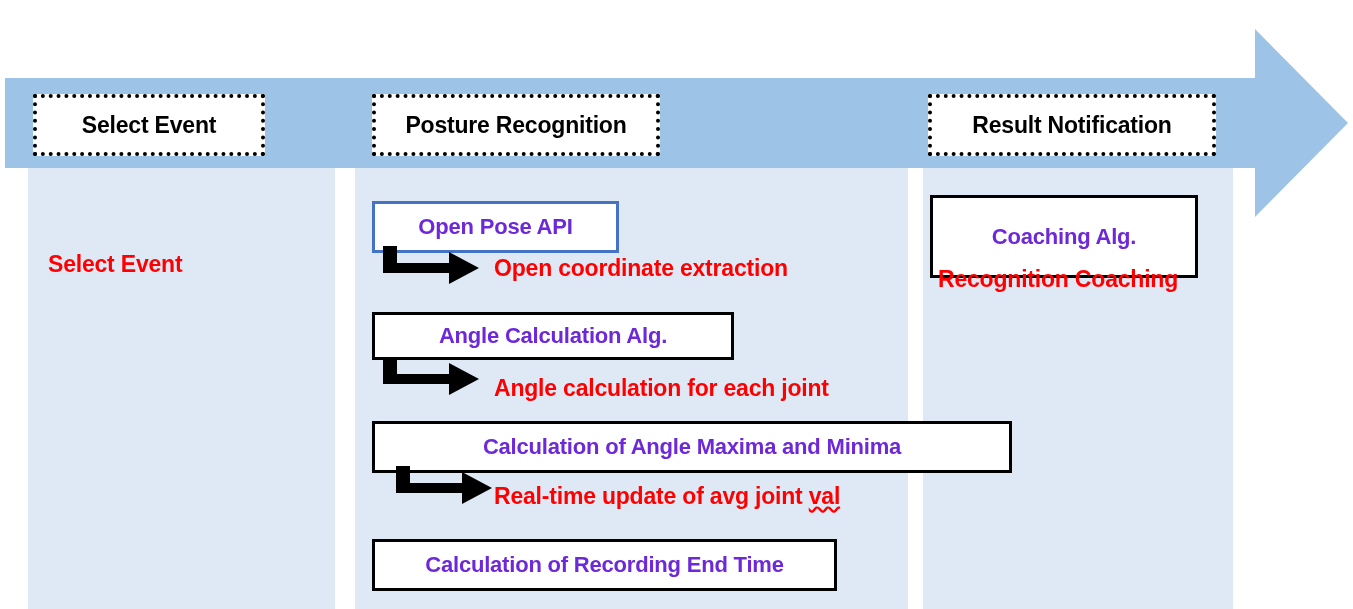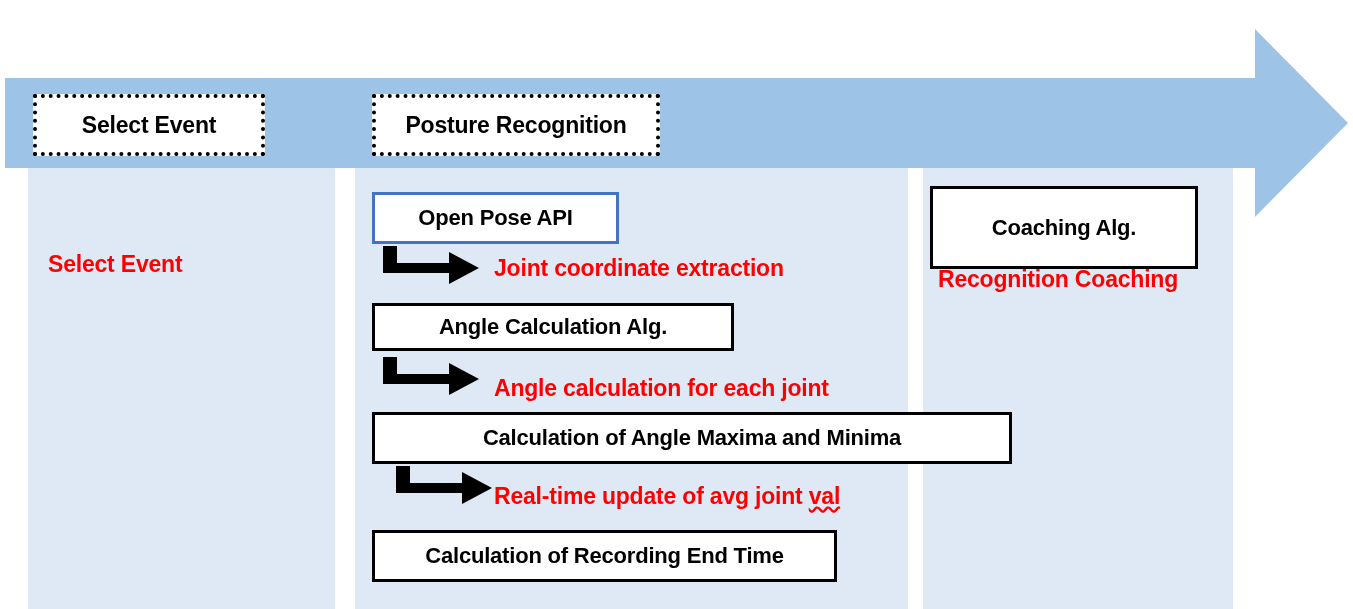--- a/index.html
+++ b/index.html
@@ -59,23 +59,24 @@
   
   .step-box {
     position: absolute;
     background: #ffffff;
     border: 3px solid #000000;
     display: flex;
     align-items: center;
     justify-content: center;
     font-size: 22px;
     font-weight: bold;
-    color: #000000;
+    color: #6d28d9;
     box-sizing: border-box;
     letter-spacing: -0.2px;
+    margin-top: 9px;
   }
   .step-box.accent { border-color: #4472c4; }
 
   .sb-openpose { left: 372px; top: 192px; width: 247px; height: 52px; }
   .sb-angle    { left: 372px; top: 303px; width: 362px; height: 48px; }
   .sb-maxmin   { left: 372px; top: 412px; width: 640px; height: 52px; }
   .sb-endtime  { left: 372px; top: 530px; width: 465px; height: 52px; }
   .sb-coaching { left: 930px; top: 186px; width: 268px; height: 83px; }
 
   
@@ -115,30 +116,31 @@
   </svg>
 
   <div class="lane lane-left"></div>
   <div class="lane lane-mid"></div>
   <div class="lane lane-right"></div>
 
   <div class="phase-header ph-select">Select Event</div>
 
   <div class="phase-header ph-posture">Posture Recognition</div>
 
+  <div class="phase-header ph-result">Result Notification</div>
 
   <div class="note note-select">Select Event</div>
 
   <div class="step-box accent sb-openpose">Open Pose API</div>
 
   <svg class="elbow" style="left:383px; top:246px; width:102px; height:44px;" viewBox="0 0 102 44">
     <path d="M0,0 L14,0 L14,17 L66,17 L66,6 L96,22 L66,38 L66,27 L0,27 Z" fill="#000000"></path>
   </svg>
 
-  <div class="note note-joint">Joint coordinate extraction</div>
+  <div class="note note-joint">Open coordinate extraction</div>
 
   <div class="step-box sb-angle">Angle Calculation Alg.</div>
 
   <svg class="elbow" style="left:383px; top:357px; width:102px; height:44px;" viewBox="0 0 102 44">
     <path d="M0,0 L14,0 L14,17 L66,17 L66,6 L96,22 L66,38 L66,27 L0,27 Z" fill="#000000"></path>
   </svg>
 
   <div class="note note-anglecalc">Angle calculation for each joint</div>
 
   <div class="step-box sb-maxmin">Calculation of Angle Maxima and Minima</div>

